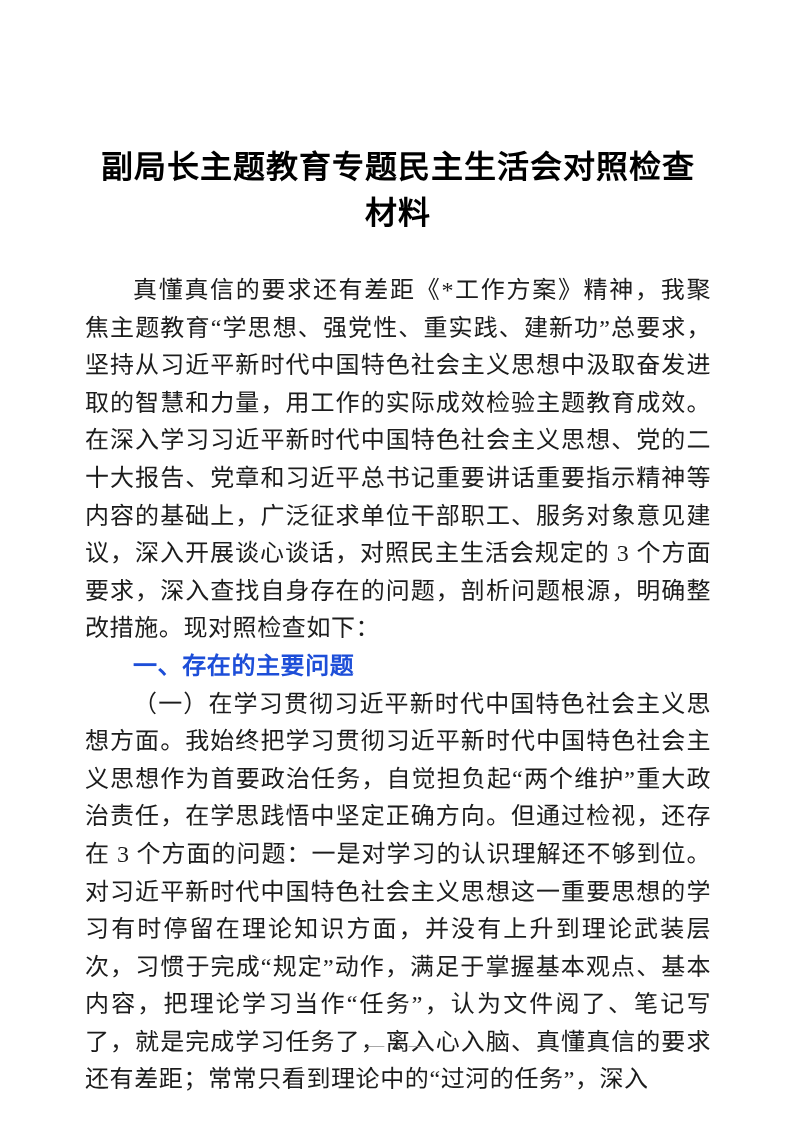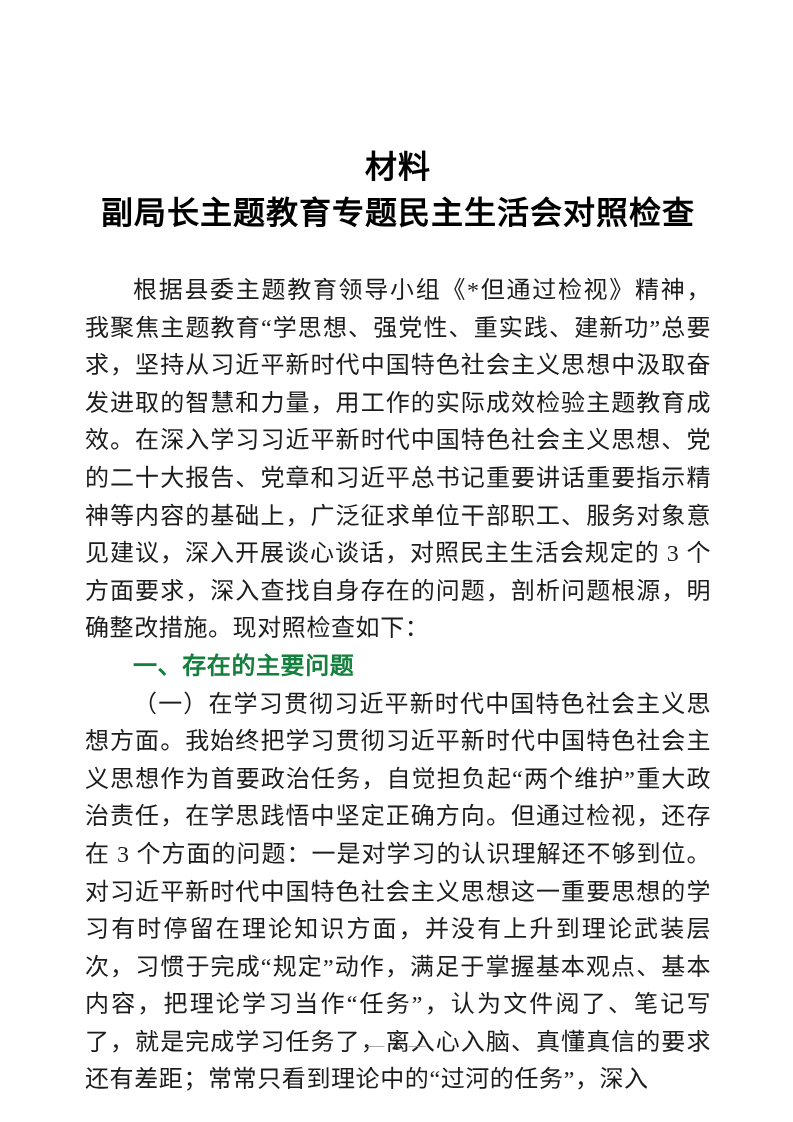--- a/index.html
+++ b/index.html
@@ -44,21 +44,21 @@
     text-align: justify;
     text-justify: inter-ideograph;
     text-indent: 2em;
     word-break: break-all;
   }
   .bold {
     font-weight: 400;
   }
   .heading {
     font-weight: 700;
-    color: #15803d;
+    color: #1d4ed8;
   }
   .footer {
     position: absolute;
     left: 0;
     top: 1035px;
     width: 100%;
     text-align: center;
     font-size: 17px;
     color: #222222;
     letter-spacing: 0;
@@ -71,25 +71,25 @@
     color: #222222;
   }
 </style>
 </head>
 <body>
 
 <div class="page">
   <div class="content">
 
     <div class="title-block">
+      <h1 class="doc-title">副局长主题教育专题民主生活会对照检查</h1>
       <h1 class="doc-title">材料</h1>
-      <h1 class="doc-title">副局长主题教育专题民主生活会对照检查</h1>
     </div>
 
-    <p class="para"><span>根据县委主题教育领导小组《*但通过检视》精神，我聚焦主题教育</span><span class="bold">“学思想、强党性、重实践、建新功”</span><span>总要求，坚持从习近平新时代中国特色社会主义思想中汲取奋发进取的智慧和力量，用工作的实际成效检验主题教育成效。在深入学习习近平新时代中国特色社会主义思想、党的二十大报告、党章和习近平总书记重要讲话重要指示精神等内容的基础上，广泛征求单位干部职工、服务对象意见建议，深入开展谈心谈话，对照民主生活会规定的 3 个方面要求，深入查找自身存在的问题，剖析问题根源，明确整改措施。现对照检查如下：</span></p>
+    <p class="para"><span>真懂真信的要求还有差距《*工作方案》精神，我聚焦主题教育</span><span class="bold">“学思想、强党性、重实践、建新功”</span><span>总要求，坚持从习近平新时代中国特色社会主义思想中汲取奋发进取的智慧和力量，用工作的实际成效检验主题教育成效。在深入学习习近平新时代中国特色社会主义思想、党的二十大报告、党章和习近平总书记重要讲话重要指示精神等内容的基础上，广泛征求单位干部职工、服务对象意见建议，深入开展谈心谈话，对照民主生活会规定的 3 个方面要求，深入查找自身存在的问题，剖析问题根源，明确整改措施。现对照检查如下：</span></p>
 
     <p class="para heading">一、存在的主要问题</p>
 
     <p class="para"><span class="bold">（一）在学习贯彻习近平新时代中国特色社会主义思想方面。</span><span>我始终把学习贯彻习近平新时代中国特色社会主义思想作为首要政治任务，自觉担负起“两个维护”重大政治责任，在学思践悟中坚定正确方向。但通过检视，还存在 3 个方面的问题：</span><span class="bold">一是</span><span>对学习的认识理解还不够到位。对习近平新时代中国特色社会主义思想这一重要思想的学习有时停留在理论知识方面，并没有上升到理论武装层次，习惯于完成“规定”动作，满足于掌握基本观点、基本内容，把理论学习当作“任务”，认为文件阅了、笔记写了，就是完成学习任务了，离入心入脑、真懂真信的要求还有差距；常常只看到理论中的“过河的任务”，深入</span></p>
 
   </div>
 
   <div class="footer">
     <span class="dash">—</span><span class="page-num">1</span><span class="dash">—</span>
   </div>

